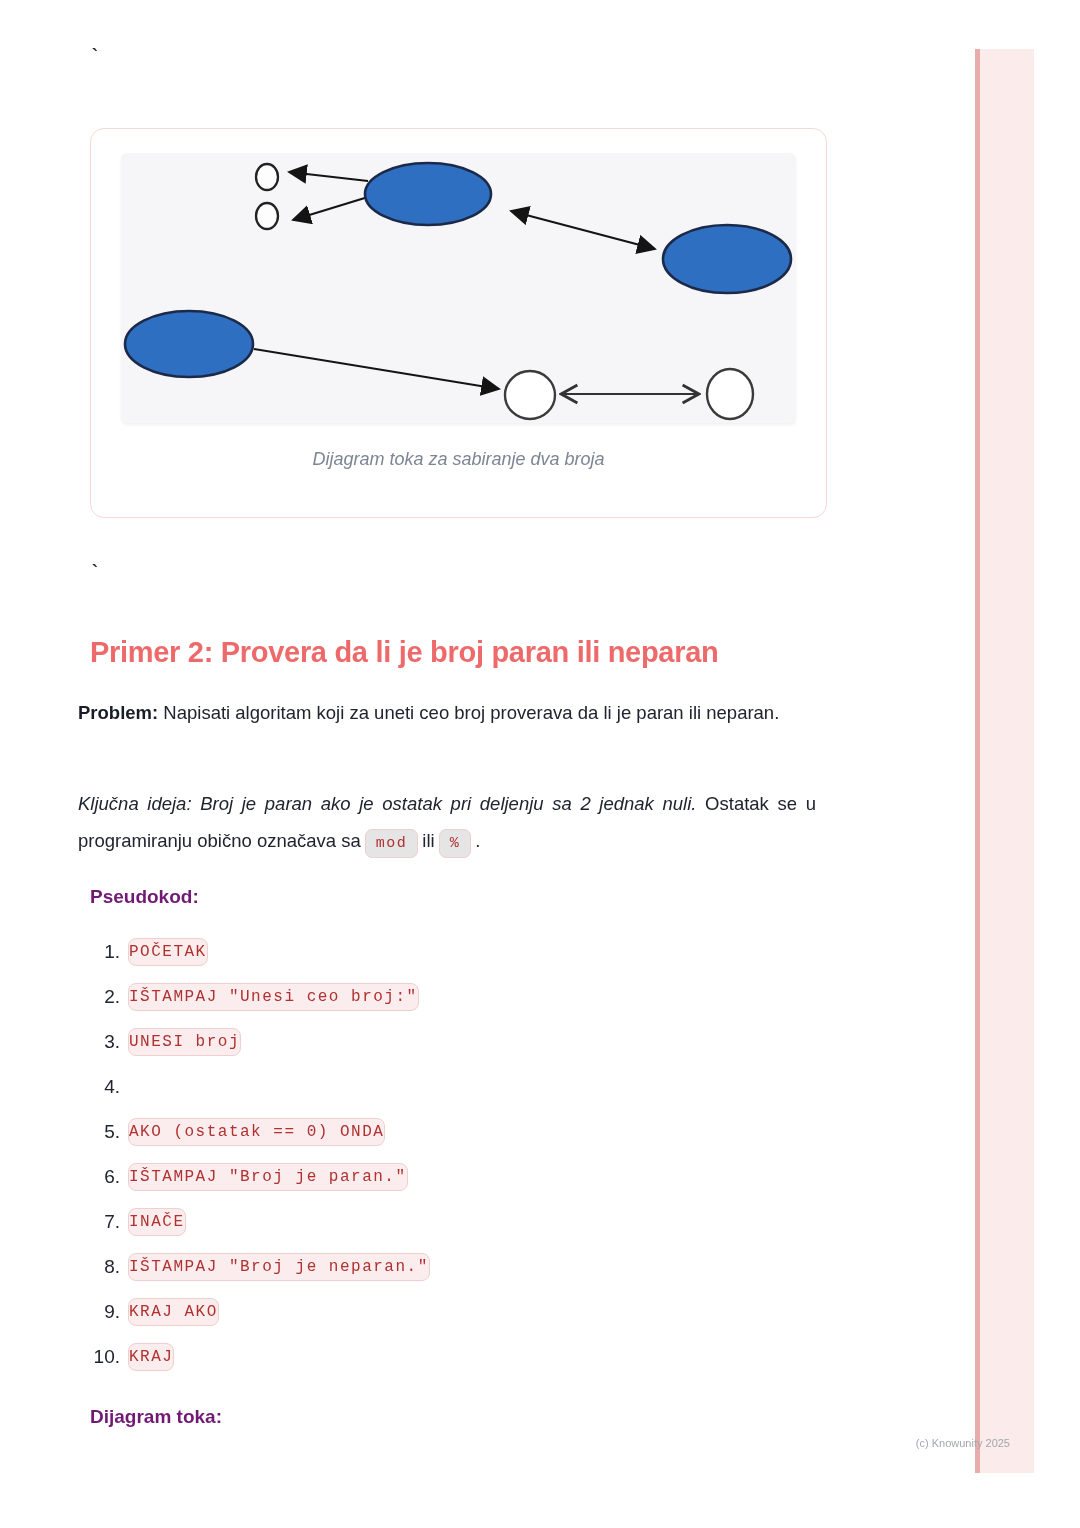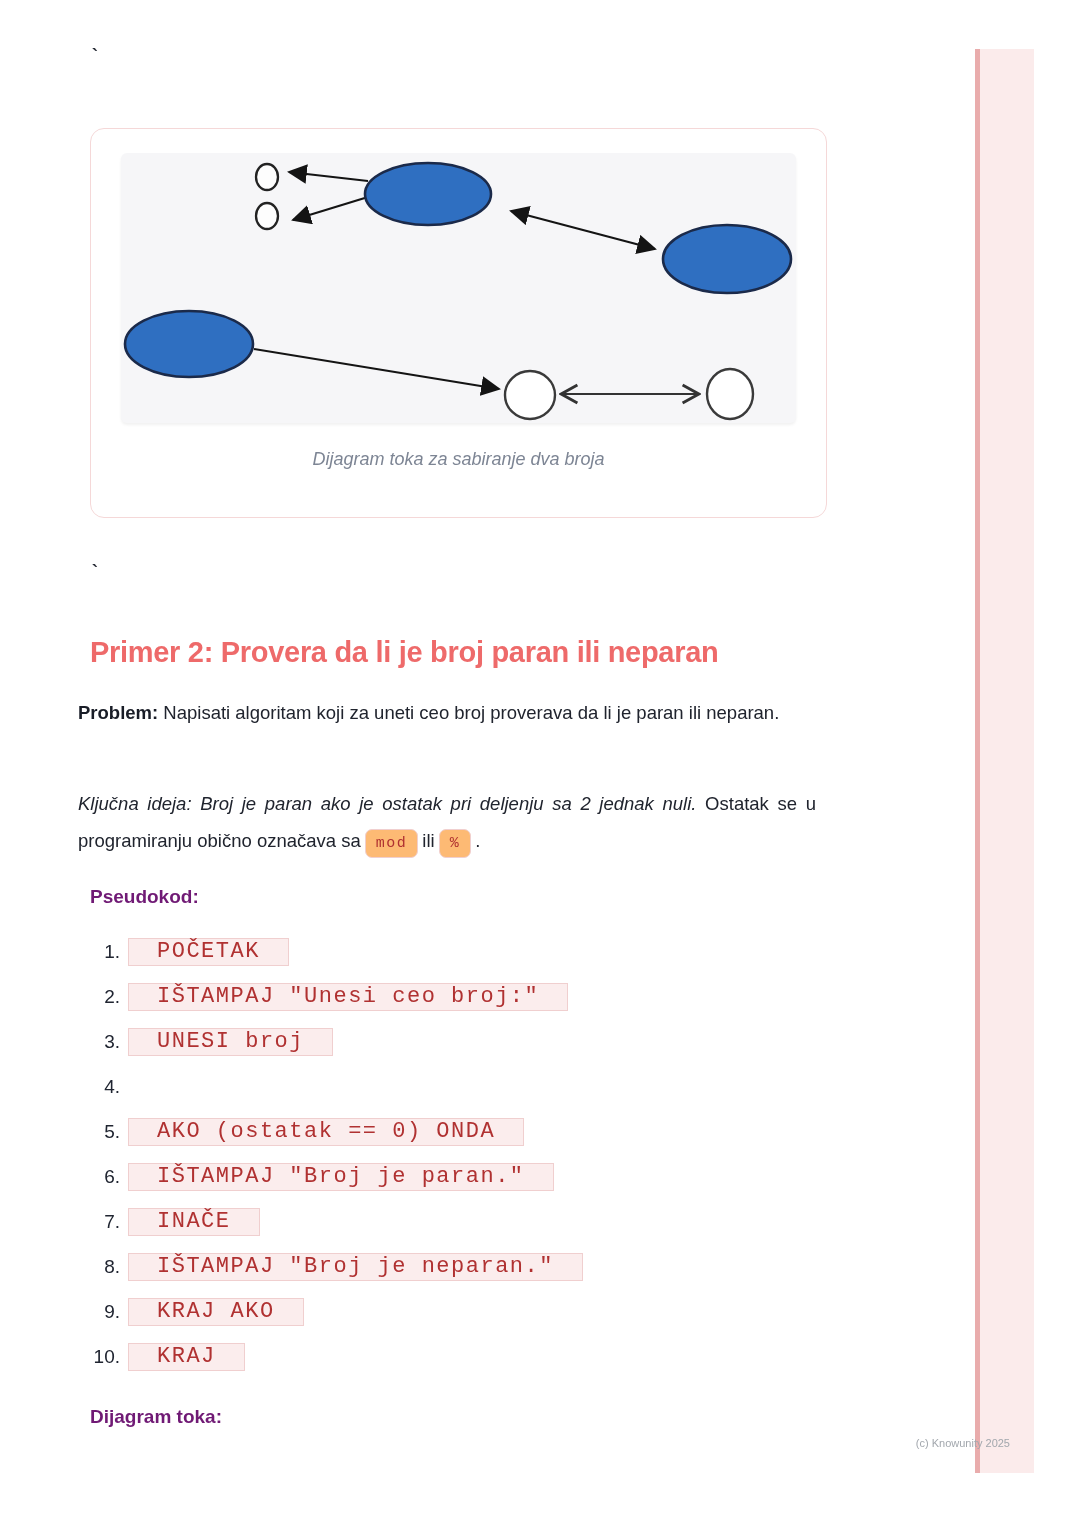--- a/index.html
+++ b/index.html
@@ -57,21 +57,21 @@
   .para-problem { top:694px; }
   .para-idea { top:785px; }
   .bold-label { font-weight:700; color:#191d27; }
   .italic-part { font-style:italic; }
 
   .inline-code {
     display:inline-block;
     font-family:"Liberation Mono", monospace;
     font-size:15px; line-height:19px;
     color:#b03131;
-    background:#fdba74;
+    background:#e5e5e5;
     border:1px solid #f0cfcf;
     border-radius:7px;
     padding:4px 10px;
     letter-spacing:1.5px;
     vertical-align:baseline;
     margin:0 4px;
   }
 
   .sub-label {
     position:absolute; left:90px;
@@ -90,26 +90,26 @@
     height:28px; margin-bottom:17px;
   }
   .li-num {
     width:32px; text-align:right;
     font-size:19px; color:#202531;
     margin-right:8px; flex:0 0 auto;
   }
   .code-chip {
     display:inline-block;
     font-family:"Liberation Mono", monospace;
-    font-size:22px; line-height:20px;
+    font-size:16px; line-height:20px;
     color:#b03131;
     background:#fbeded;
     border:1px solid #f0cfcf;
-    border-radius:0;
-    padding:3px 28px;
+    border-radius:8px;
+    padding:3px 0;
     letter-spacing:1.5px;
     white-space:pre;
   }
 
   
   .edge-stripe-fill {
     position:absolute; left:979px; top:49px;
     width:55px; height:1424px;
     background:#fbebeb;
   }

